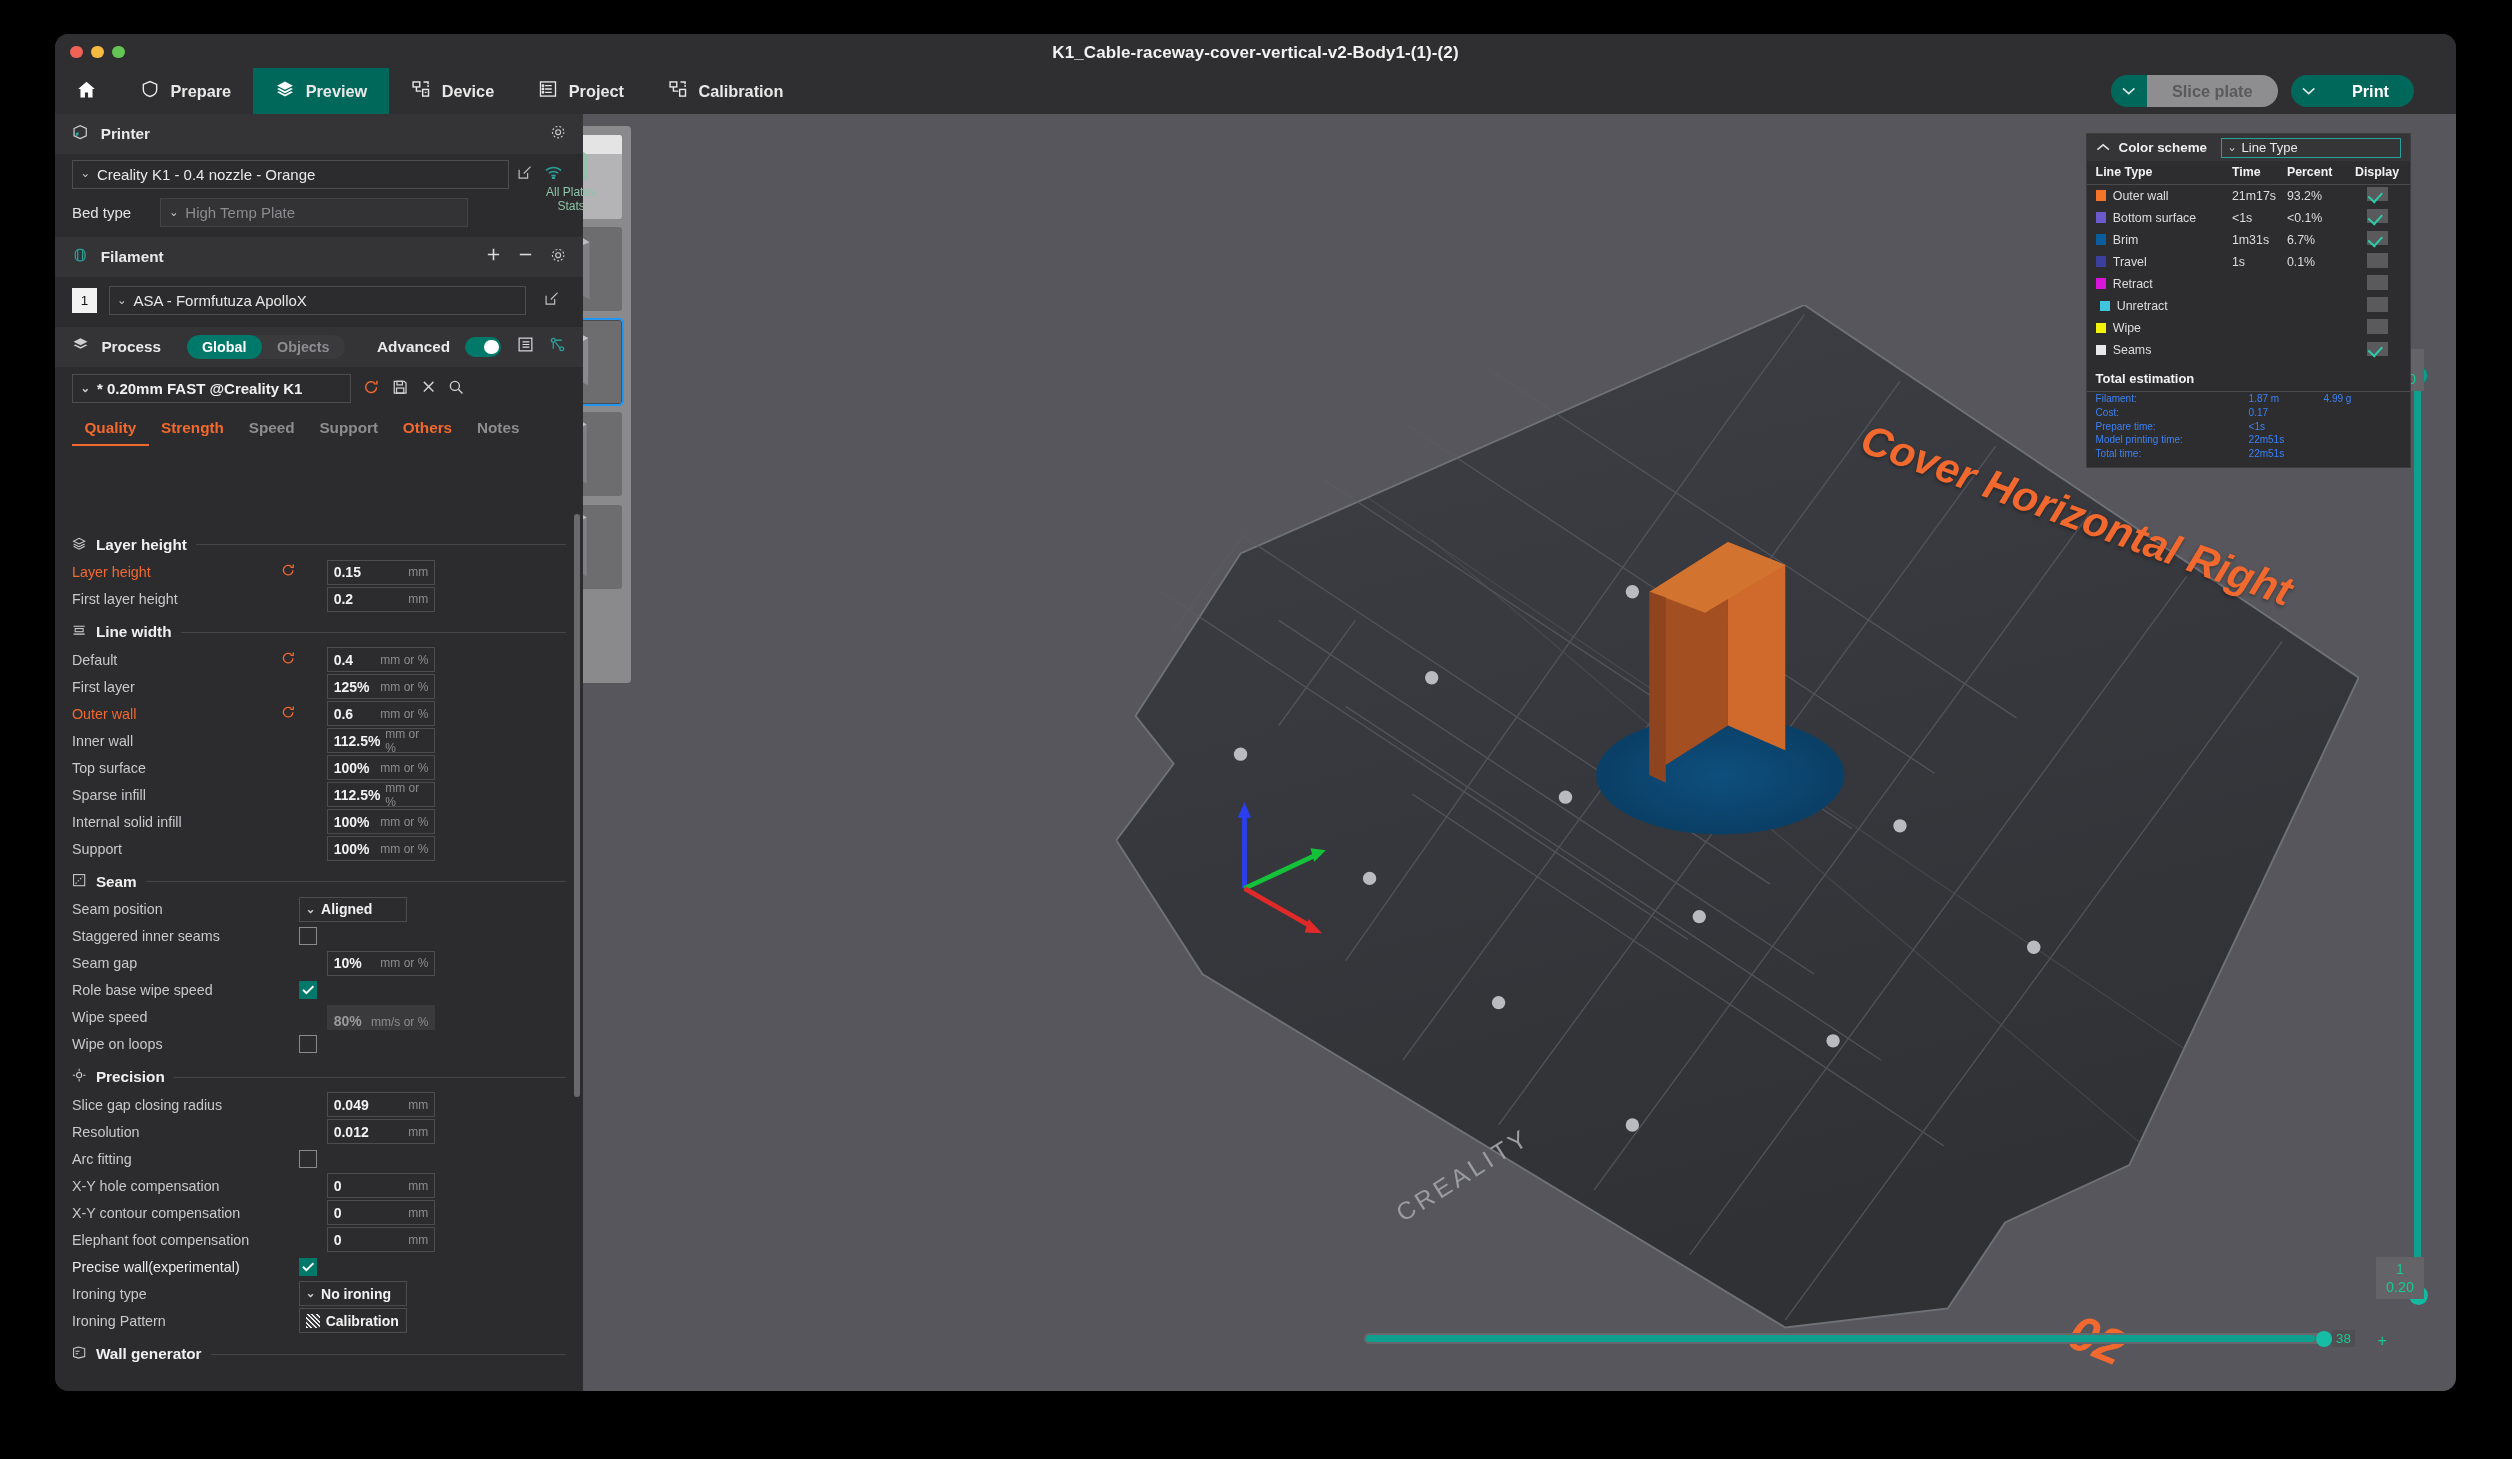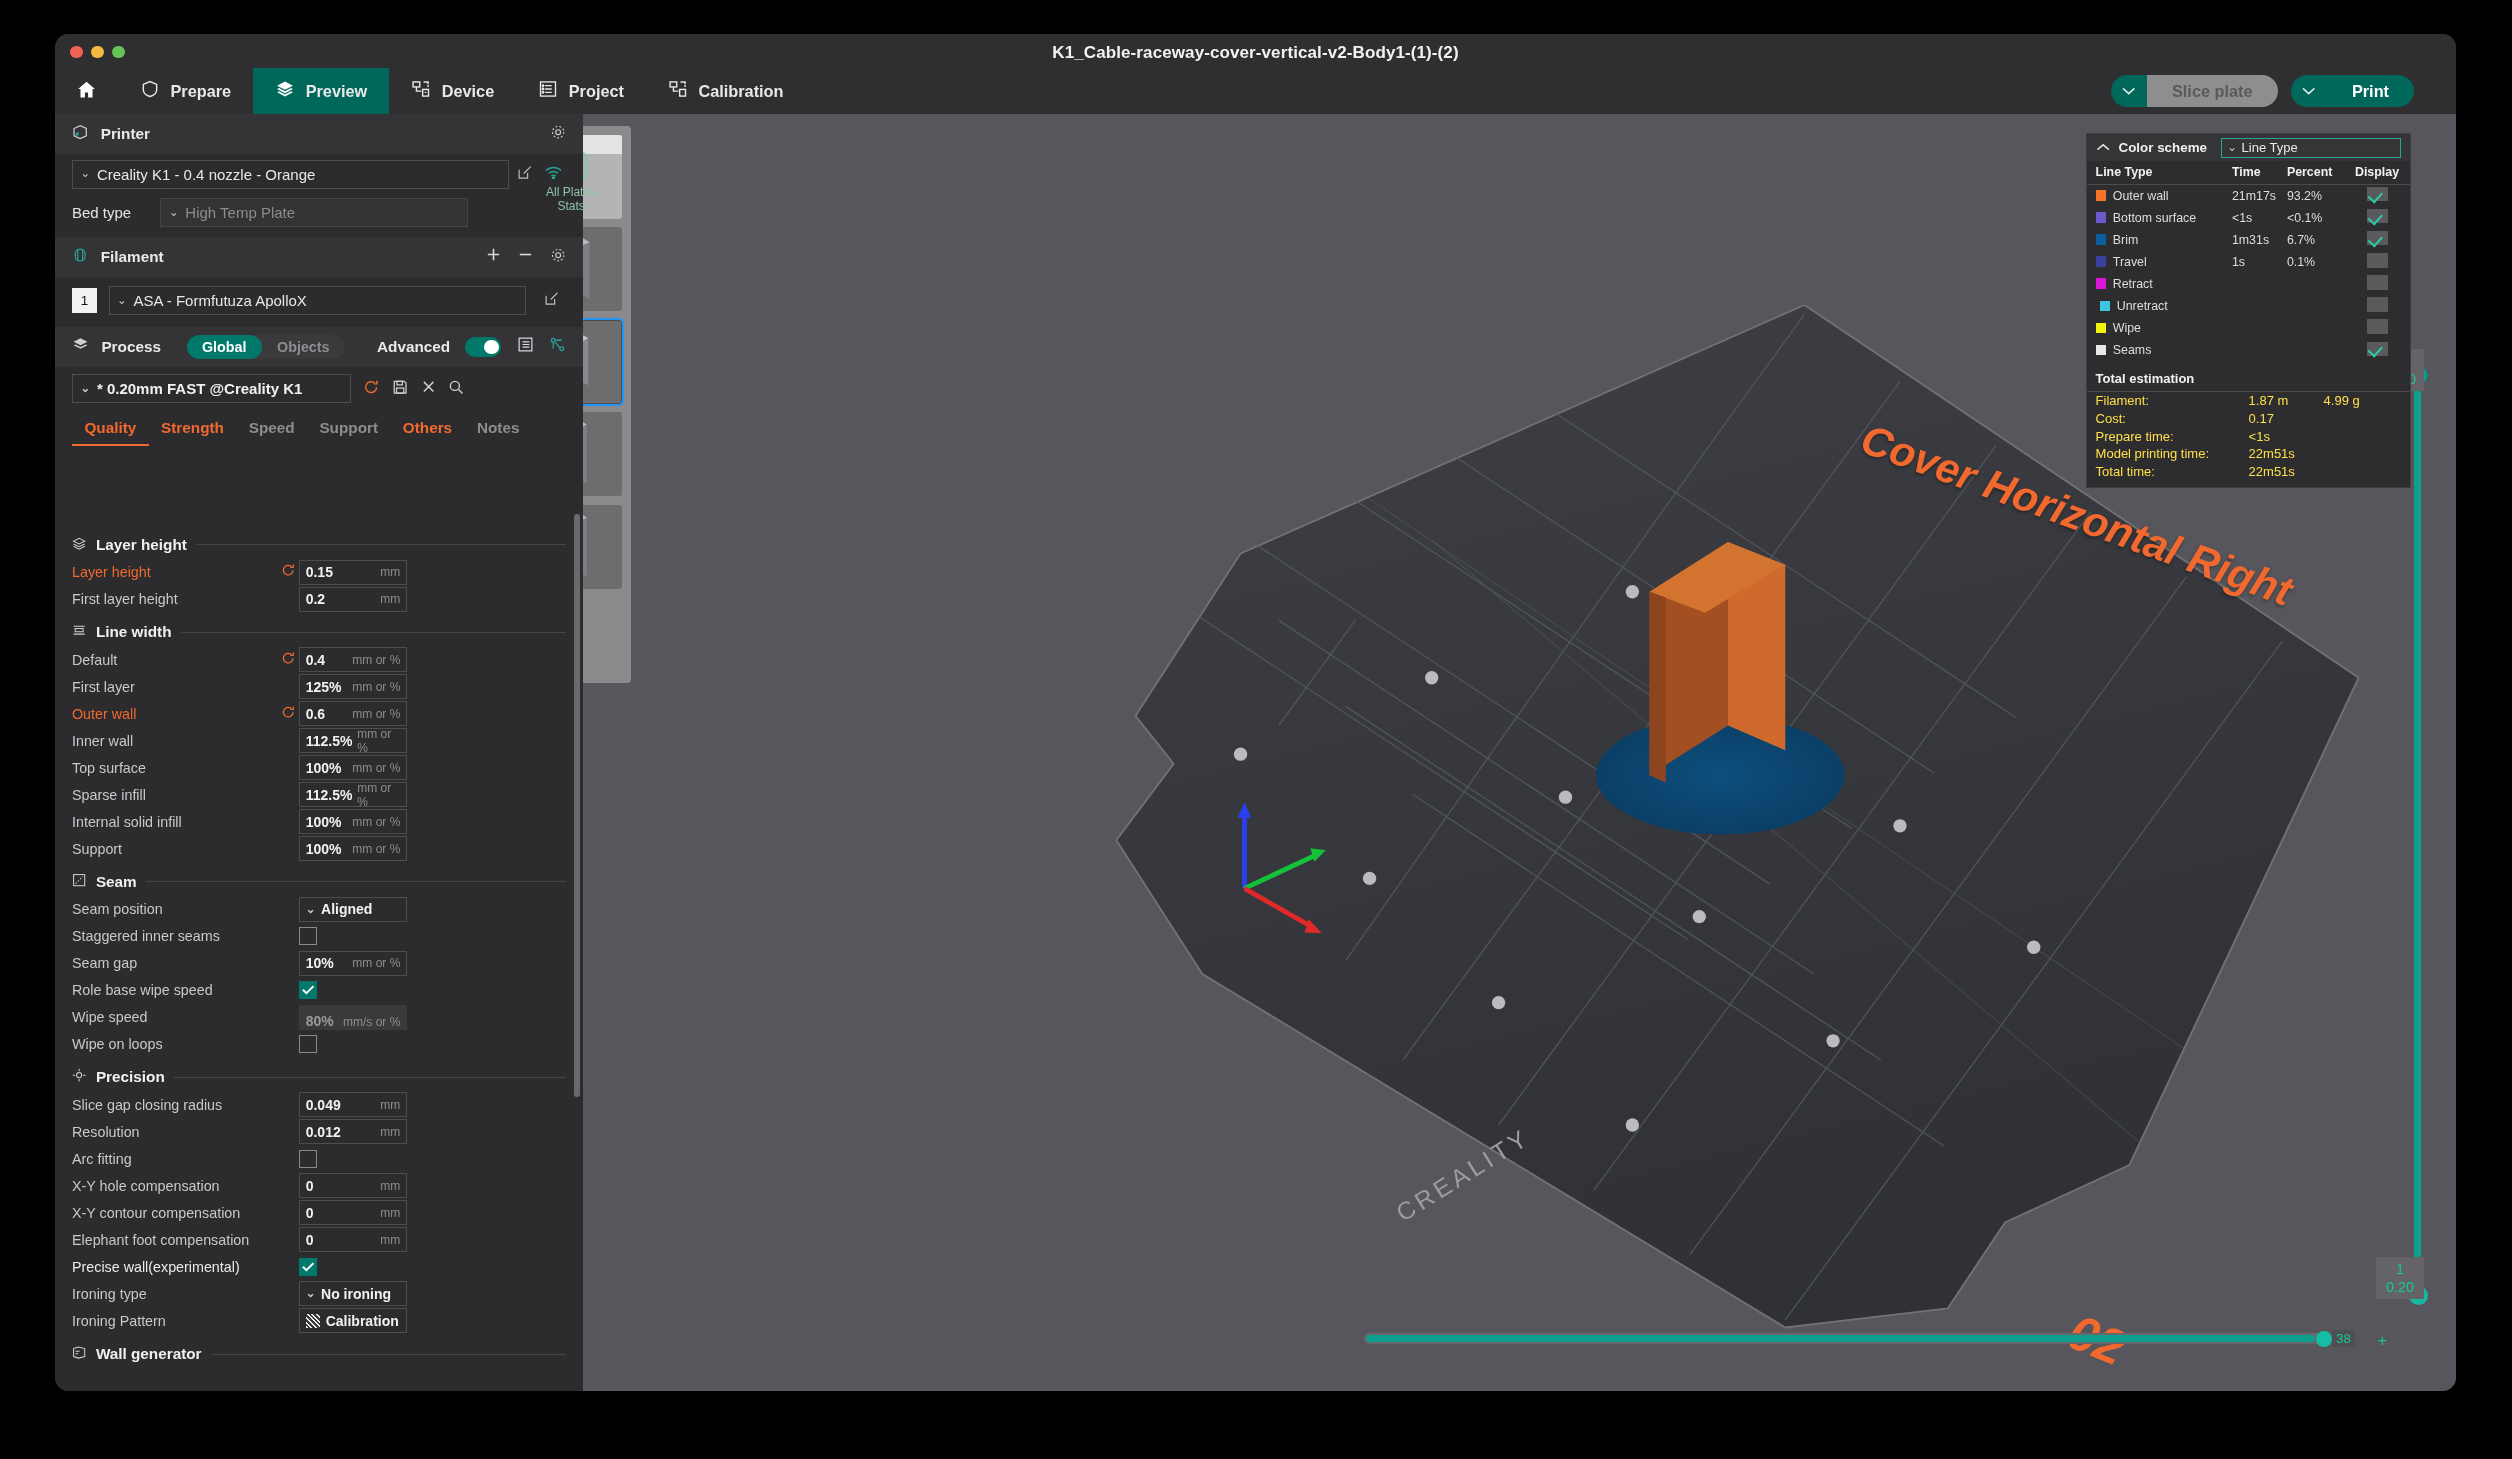--- a/index.html
+++ b/index.html
@@ -102,21 +102,21 @@
   }
   .grp .gt { color:#f0f0f0; font-size:15.3px; font-weight:bold; white-space:nowrap;}
   .grp .gl { flex:1; height:1px; background:#454548; }
   .prow { display:flex; align-items:center; height:27px; padding:0 17px; }
   .plabel { font-size:14.3px; color:#c9c9cc; width:206px; }
   .plabel.org { color:#f1692e; }
   .plabel.white { color:#eaeaea; }
   .reset { width:21px; color:#f1692e; font-size:14.3px; text-align:center; }
   .field {
     width:108px; height:25px; border:1px solid #4d4d50; background:#2c2c2e;
-    display:flex; align-items:center; padding:0 5.7px; gap:4.8px;
+    display:flex; align-items:center; padding:0 5.7px; gap:4.8px;margin-left:28px;
   }
   .field.dim { background:#3a3a3d; border-color:#3a3a3d;align-items:flex-end; }
   .fval { color:#f2f2f2; font-size:14px; font-weight:bold; }
   .fval.dim { color:#9a9a9d; }
   .funit { margin-left:auto; color:#8d8d90; font-size:12px; }
   .chk { width:18px; height:18px; border:1px solid #8a8a8d; background:transparent; }
   .chk.on { background:#00796b; border-color:#00796b; display:flex; align-items:center; justify-content:center; }
   .sel {
     width:108px; height:25px; border:1px solid #4d4d50; background:#2c2c2e;
     display:flex; align-items:center; gap:5.7px; padding:0 5.7px;
@@ -182,21 +182,21 @@
   }
   .cs-tbl td { color:#dedee0; font-size:12.4px; padding:2.4px 1.9px; }
   .sw { display:inline-block; width:10.5px; height:10.5px; margin:0 6.7px 0 8.6px; vertical-align:-1px; }
   .disp { width:21px; height:14.3px; background:#5a5a5d; display:inline-block; position:relative; }
   .disp.on::after {
     content:""; position:absolute; left:4.8px; top:1.9px; width:6.7px; height:10.5px;
     border:2.3px solid #2ecaa8; border-top:0; border-left:0; transform:rotate(42deg);
   }
   .cs-total { color:#f2f2f2; font-size:13px; font-weight:bold; padding:9.6px 8.6px 4.8px 8.6px; }
   .cs-sep { height:1px; background:#4a4a4d; }
-  .est { display:flex; font-size:13px; color:#fde047; padding:1.4px 8.6px; }
+  .est { display:flex; font-size:10px; color:#3b82f6; padding:1.4px 8.6px; }
   .est .k { width:153px; }
   .est .v { min-width:75px; }
   
   .vslider { position:absolute; right:32px; top:244px; bottom:76px; width:13.4px; }
   .vtrack { position:absolute; left:3.8px; top:19px; bottom:27px; width:6.7px; background:#0f9f8f; border-radius:3.8px;}
   .vhandle-top { position:absolute; left:-1.9px; top:7.6px; width:19px; height:19px; border-radius:50%; background:#0e9c8c; border:1.9px solid #0b8071;}
   .vhandle-bot { position:absolute; left:-1.9px; bottom:9.6px; width:19px; height:19px; border-radius:50%; background:#14b9a2;}
   .vlabel-top {
     position:absolute; right:32.5px; top:235px; background:#636368;
     color:#18c98f; font-size:14.3px; text-align:center; padding:2.9px 7.6px; line-height:18px;

